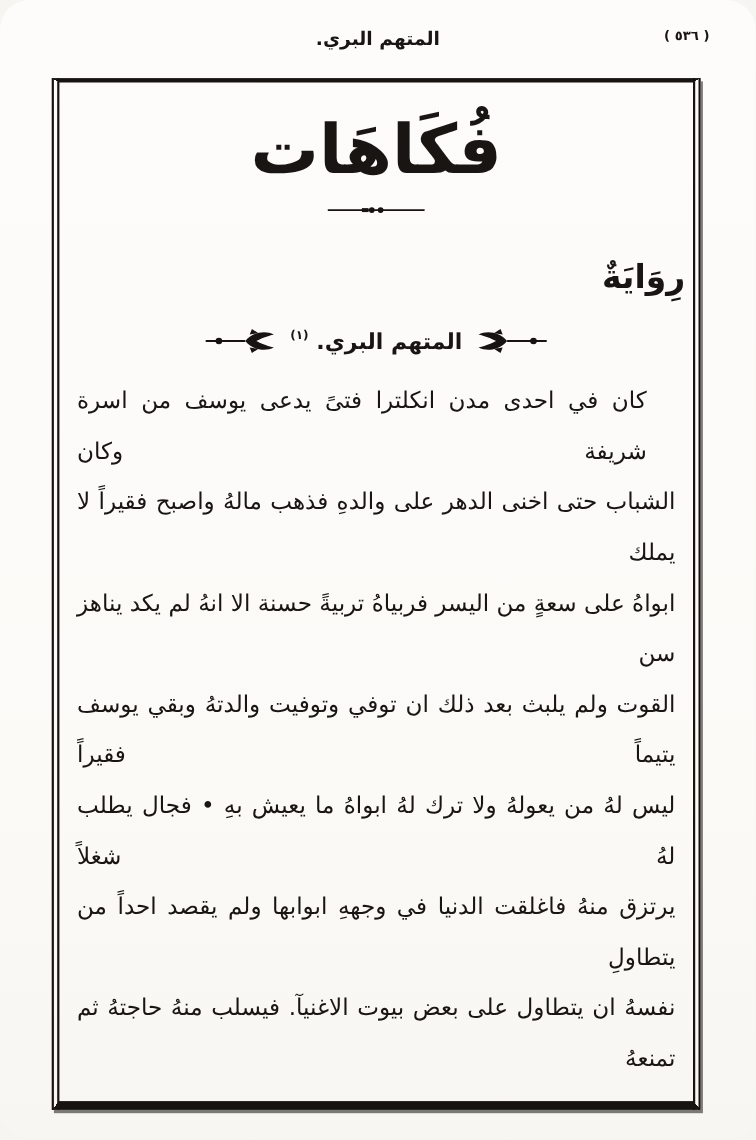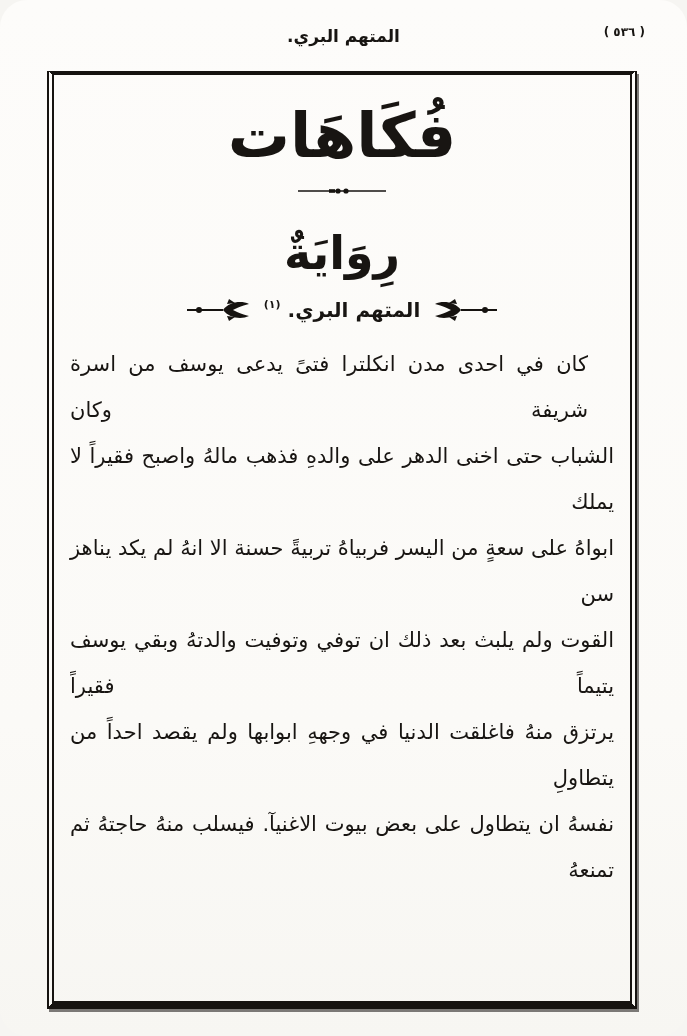--- a/index.html
+++ b/index.html
@@ -49,22 +49,22 @@
     margin:14px 0 0;
     text-align:center;
     font-size:62px;
     font-weight:bold;
     line-height:94px;
     letter-spacing:1px;
   }
   .title-divider{display:block;margin:2px auto 0;}
   .genre-title{
     margin:18px 0 0;
-    text-align:center;
-    font-size:46px;
+    text-align:right;
+    font-size:30px;
     font-weight:bold;
     line-height:76px;
   }
   .story-title-row{
     margin-top:2px;
     height:34px;
     display:flex;
     justify-content:center;
     align-items:center;
     gap:7px;
@@ -132,20 +132,21 @@
           <path d="M22 5 l6 -4 2 5 Z" fill="#161310"></path>
           <path d="M22 19 l6 4 2 -5 Z" fill="#161310"></path>
         </svg>
       </div>
 
       <div class="body-text">
         <div class="line indent">كان في احدى مدن انكلترا فتىً يدعى يوسف من اسرة شريفة وكان</div>
         <div class="line">الشباب حتى اخنى الدهر على والدهِ فذهب مالهُ واصبح فقيراً لا يملك</div>
         <div class="line">ابواهُ على سعةٍ من اليسر فربياهُ تربيةً حسنة الا انهُ لم يكد يناهز سن</div>
         <div class="line">القوت ولم يلبث بعد ذلك ان توفي وتوفيت والدتهُ وبقي يوسف يتيماً فقيراً</div>
+        <div class="line">ليس لهُ من يعولهُ ولا ترك لهُ ابواهُ ما يعيش بهِ • فجال يطلب لهُ شغلاً</div>
         <div class="line">يرتزق منهُ فاغلقت الدنيا في وجههِ ابوابها ولم يقصد احداً من يتطاولِ</div>
         <div class="line">نفسهُ ان يتطاول على بعض بيوت الاغنيآ. فيسلب منهُ حاجتهُ ثم تمنعهُ</div>
 
       </div>
 
     </div>
   </div>
 </div>
 
 </body></html>

